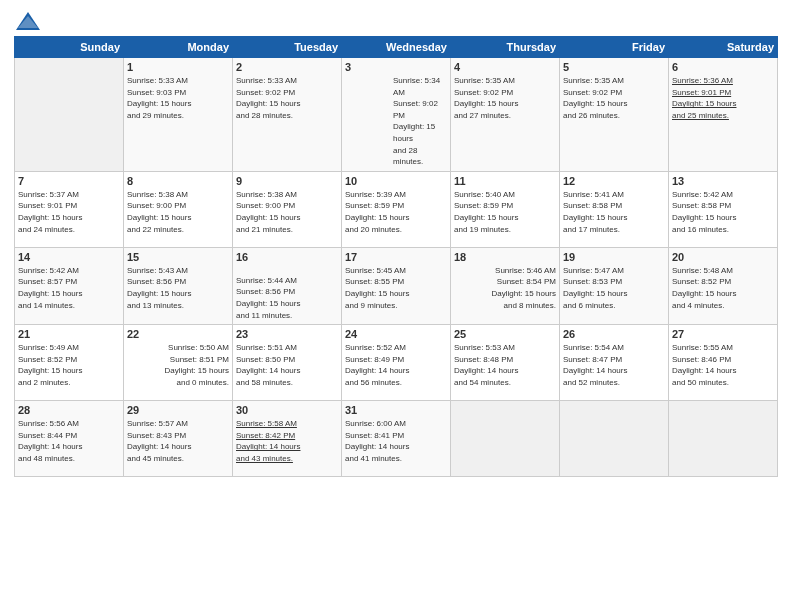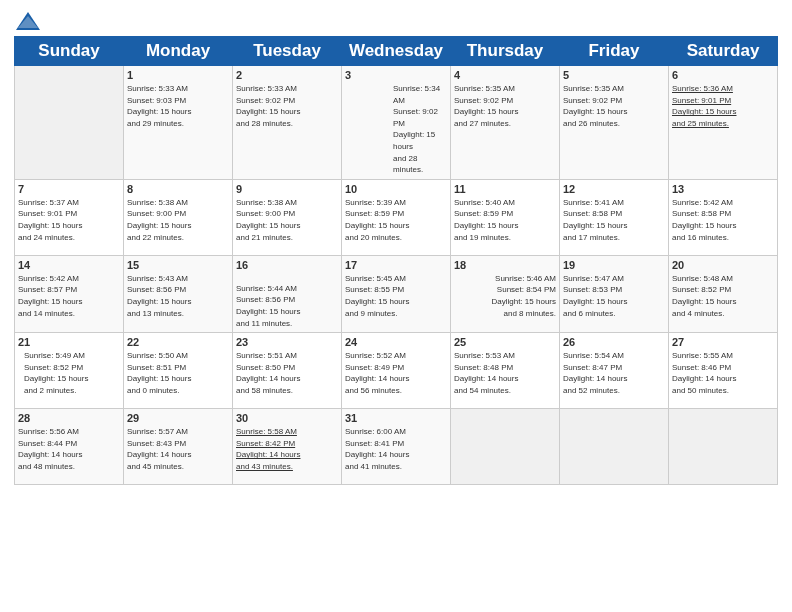--- a/index.html
+++ b/index.html
@@ -53,24 +53,24 @@
       color: #555;
     }
     table {
       width: 100%;
       border-collapse: collapse;
       table-layout: fixed;
     }
     thead tr th {
       background: #1a5fa8;
       color: #fff;
-      font-size: 17px;
+      font-size: 11px;
       font-weight: bold;
       padding: 4px 3px;
-      text-align: center;
+      text-align: right;
       border: 1px solid #1a5fa8;
     }
     tbody tr td {
       vertical-align: top;
       border: 1px solid #ccc;
       padding: 3px 3px;
       font-size: 8.5px;
       color: #333;
       height: 76px;
       background: #fff;
@@ -271,28 +271,28 @@
             <span class="day-num">20</span>
             <div class="day-info" style="white-space: pre-line;">Sunrise: 5:48 AM
 Sunset: 8:52 PM
 Daylight: 15 hours
 and 4 minutes.</div>
           </td>
         </tr>
         <tr>
           <td>
             <span class="day-num">21</span>
-            <div class="day-info" style="white-space: pre-line; margin-left: 6px;">Sunrise: 5:49 AM
+            <div class="day-info" style="white-space: pre-line;">Sunrise: 5:49 AM
 Sunset: 8:52 PM
 Daylight: 15 hours
 and 2 minutes.</div>
           </td>
           <td>
             <span class="day-num">22</span>
-            <div class="day-info" style="white-space: pre-line;">Sunrise: 5:50 AM
+            <div class="day-info" style="white-space: pre-line; text-align: right;">Sunrise: 5:50 AM
 Sunset: 8:51 PM
 Daylight: 15 hours
 and 0 minutes.</div>
           </td>
           <td>
             <span class="day-num">23</span>
             <div class="day-info" style="white-space: pre-line;">Sunrise: 5:51 AM
 Sunset: 8:50 PM
 Daylight: 14 hours
 and 58 minutes.</div>

